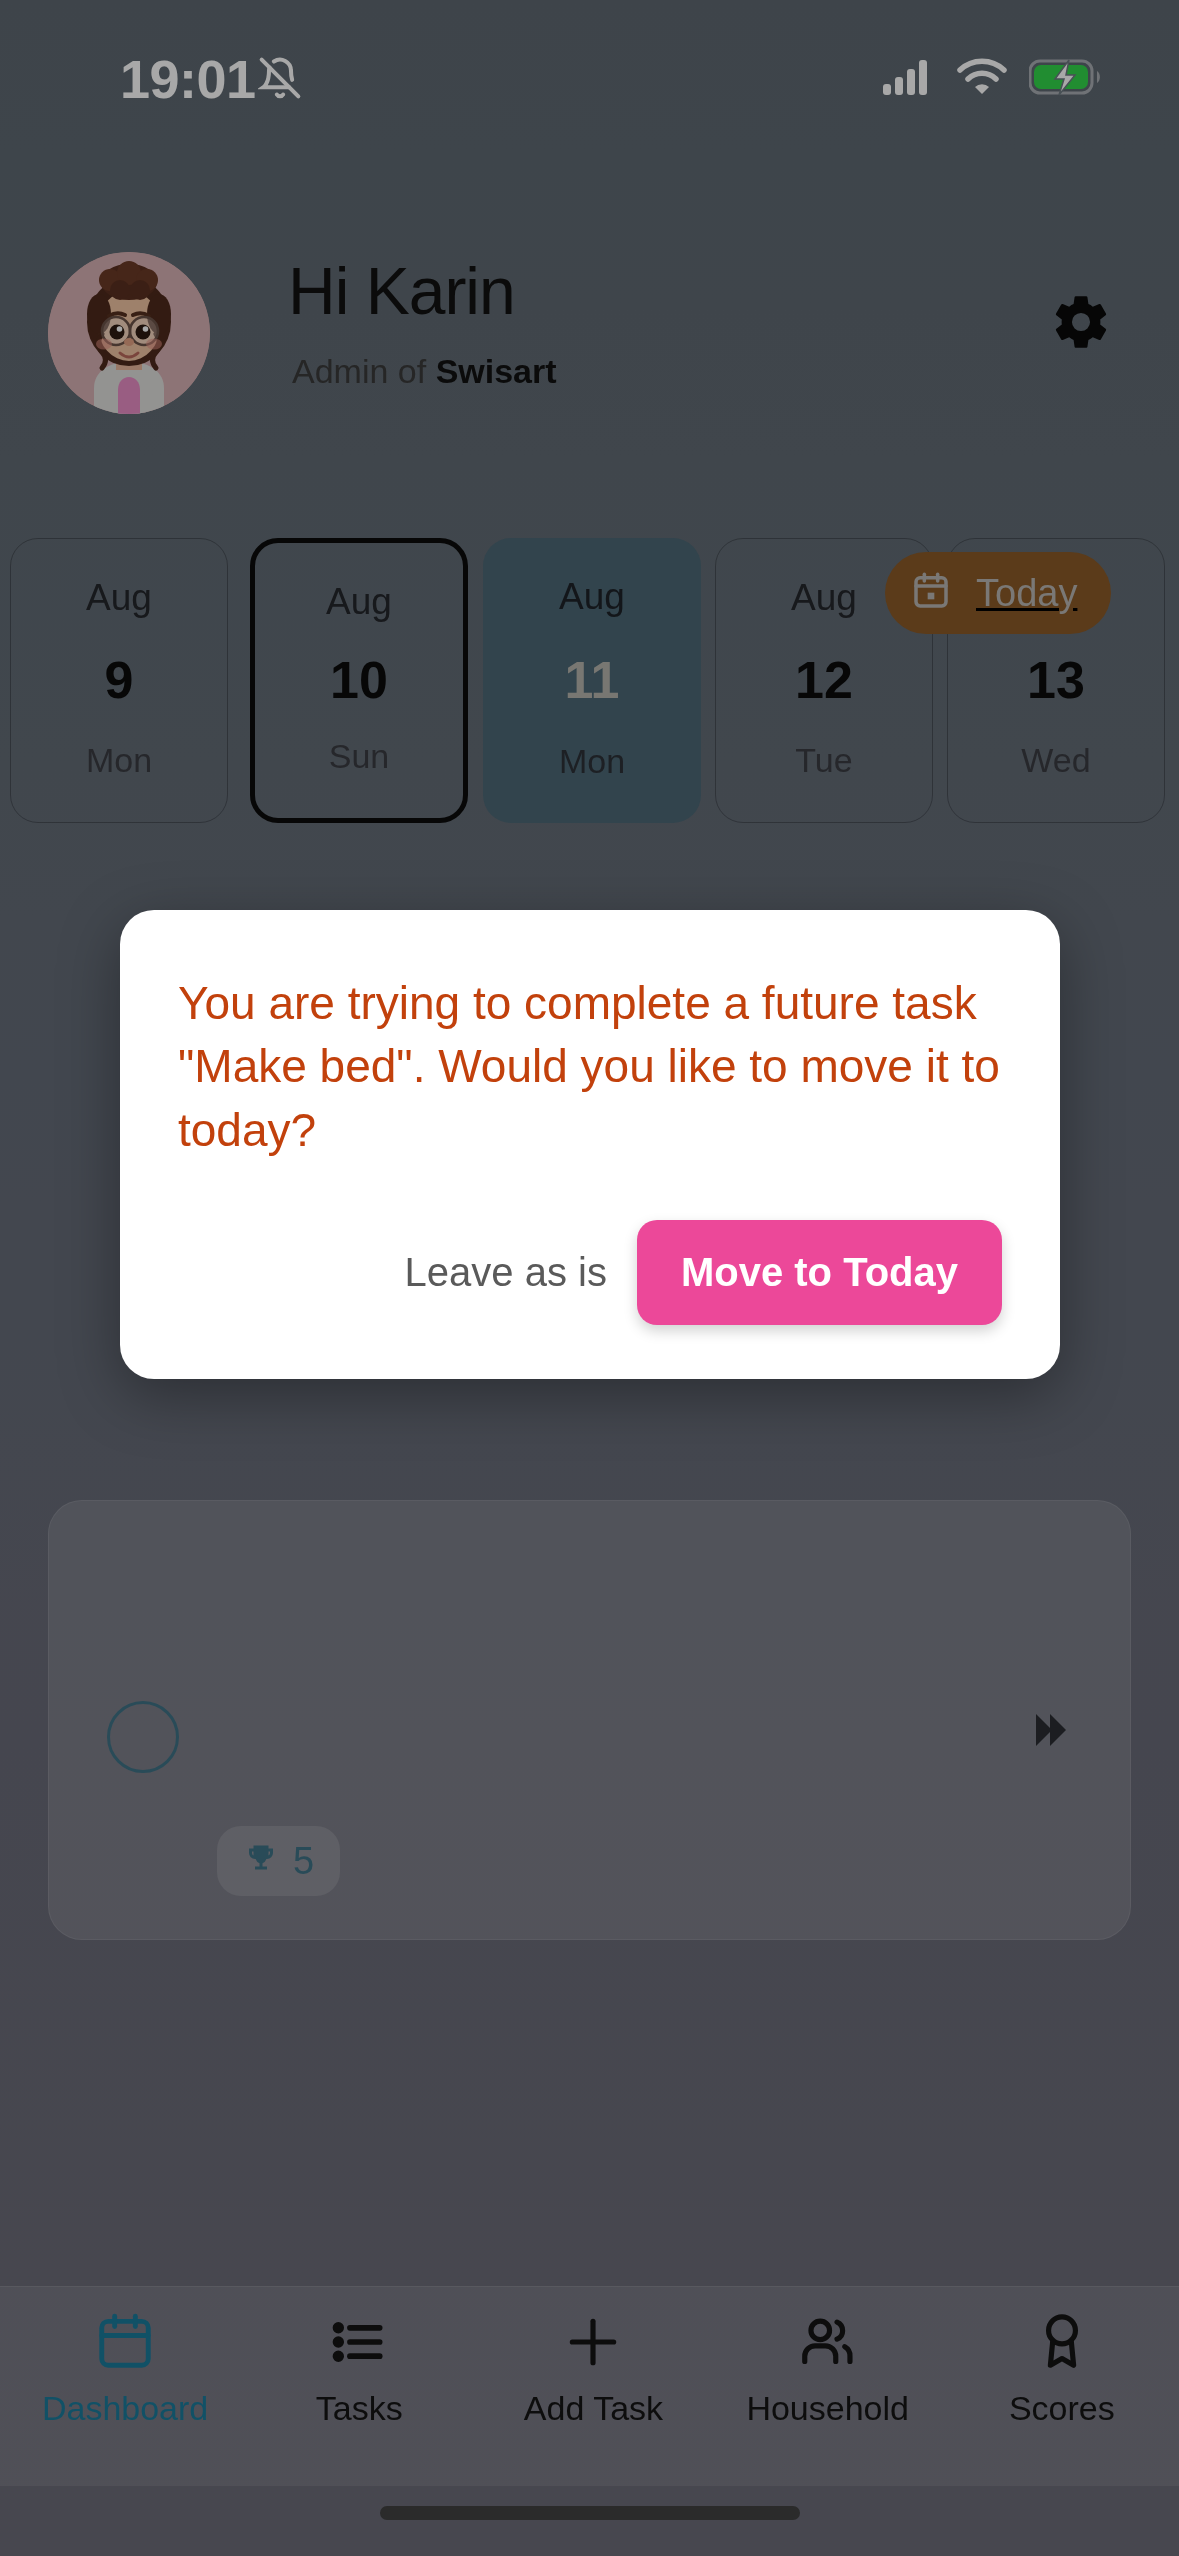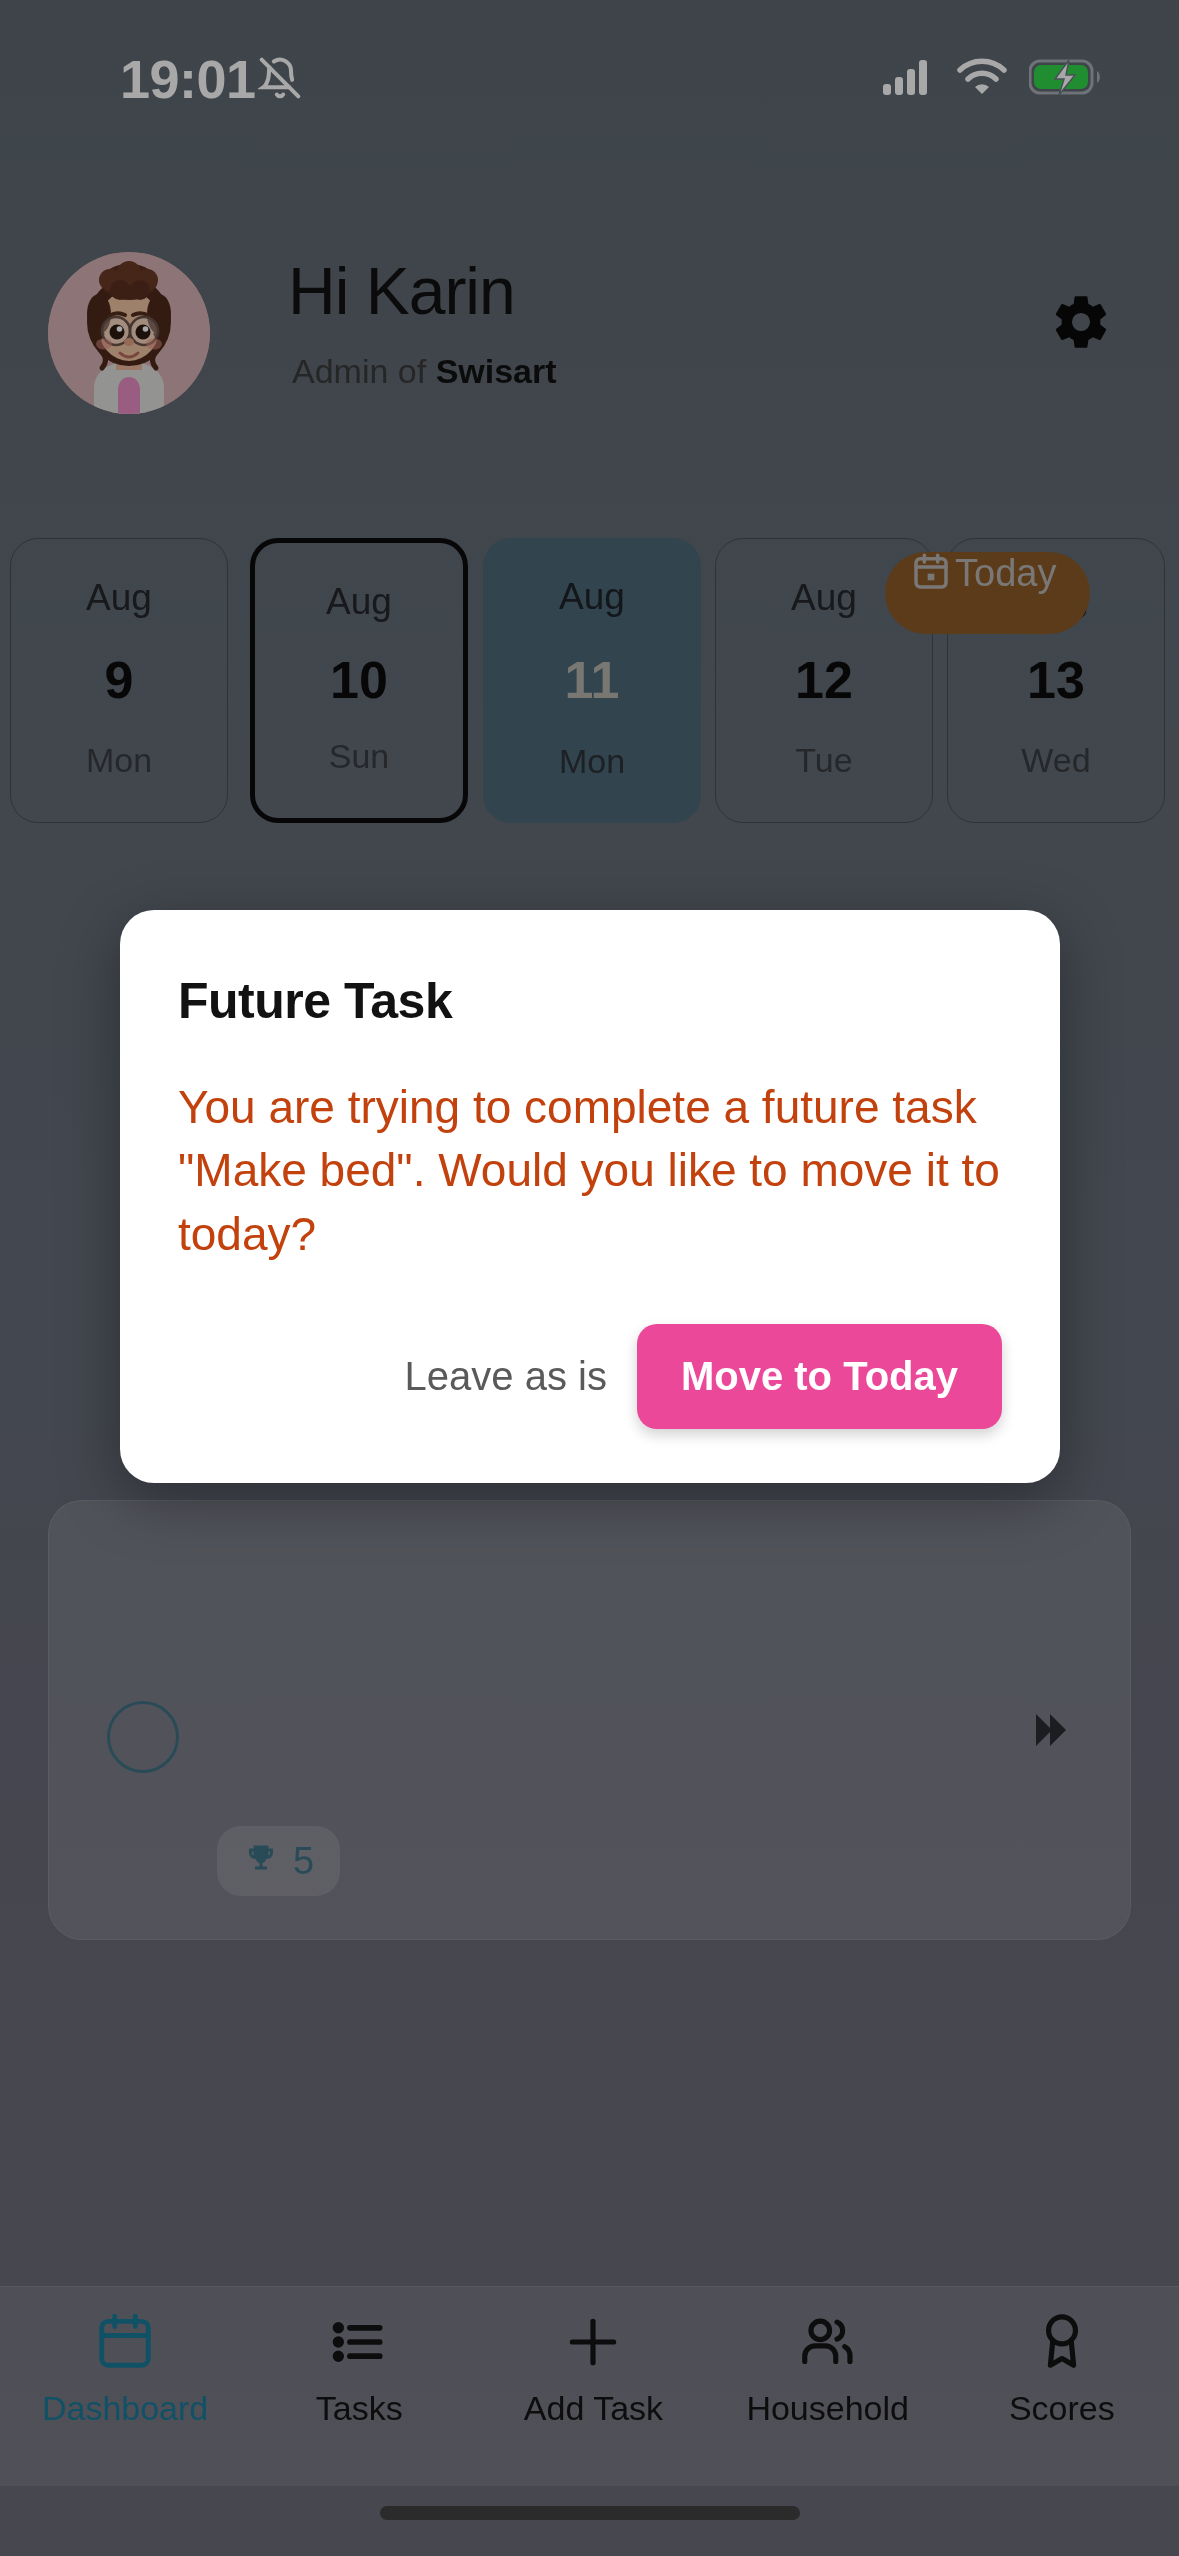--- a/index.html
+++ b/index.html
@@ -84,22 +84,23 @@
   .dcard.selected { border:5px solid #0c0c0c; }
   .dcard.filled { background:#4c6875; border:none; }
   .dcard.filled .dmon { color:#1e2228; }
   .dcard.filled .dnum { color:#b7b5ae; }
   .dcard.filled .ddow { color:#2d3138; }
 
   #today-pill {
     position:absolute; top:14px; left:885px;
     height:82px; padding:0 34px 0 26px;
     border-radius:41px; background:#8a5a28;
-    display:flex; gap:4px;
+    display:flex; align-items:center; gap:25px;
     z-index:12;
+    text-decoration:underline;
   }
   #today-pill .tlabel { font-size:38px; color:#b9b7b3; font-weight:400; }
 
   
   #taskcard {
     position:absolute; left:48px; top:1500px;
     width:1083px; height:440px;
     background:rgba(255,255,255,0.13);
     border:1px solid rgba(255,255,255,0.10);
     border-radius:34px;
@@ -396,21 +397,20 @@
       </span>
       <span class="nlabel">Scores</span>
     </div>
 
   </div>
 </div>
 
 <div id="scrim"></div>
 
 <div id="modal">
-  <div id="modal-title">Future Task</div>
   <div id="modal-body">You are trying to complete a future task "Make bed". Would you like to move it to today?</div>
   <div id="modal-actions">
     <button id="btn-leave">Leave as is</button>
     <button id="btn-move">Move to Today</button>
   </div>
 </div>
 
 <div id="homebar"></div>
 
 </body></html>

